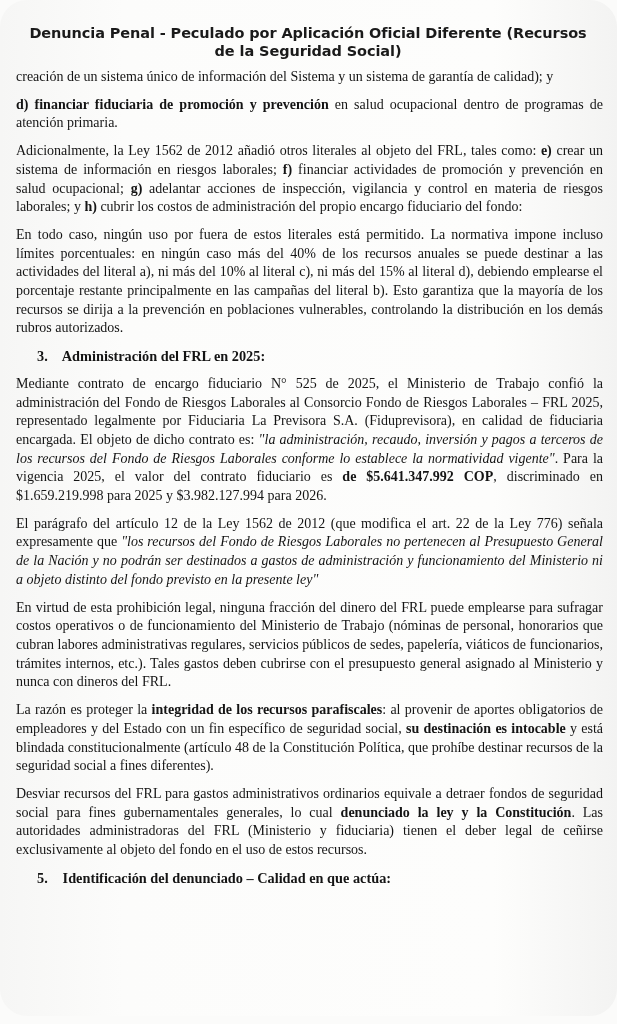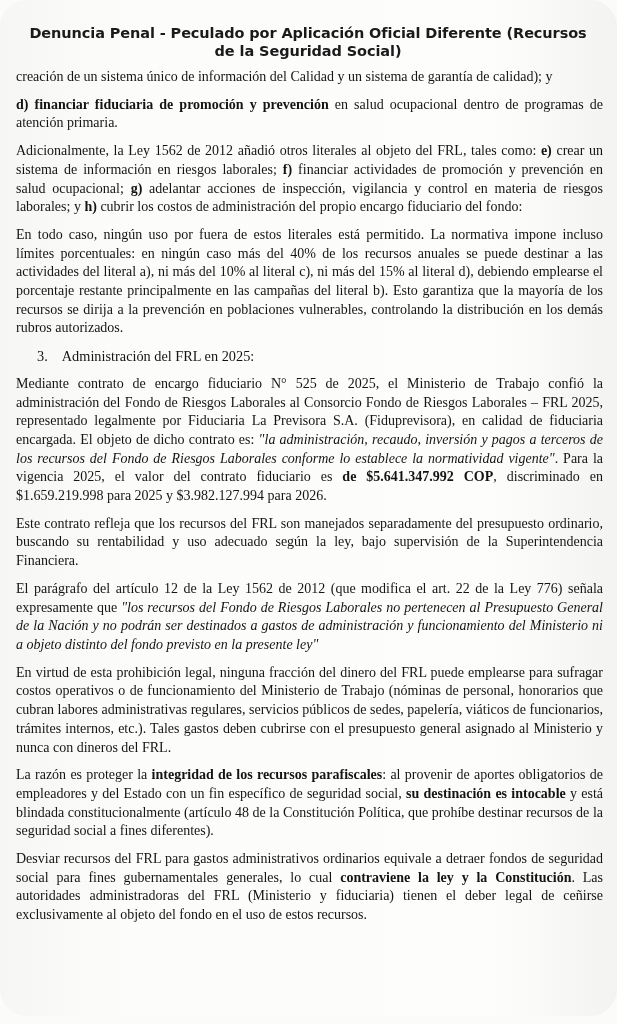--- a/index.html
+++ b/index.html
@@ -23,48 +23,48 @@
     color: #1a1a1a; letter-spacing: -0.1px;
   }
   .content {
     position: absolute; left: 16px; top: 68px; width: 587px;
     font-size: 14px; line-height: 18.7px;
   }
   p { margin: 0 0 9px 0; text-align: justify; }
   b { font-weight: bold; }
   i { font-style: italic; }
   h3 {
-    margin: 6px 0 9px 21px; font-size: 14.3px; font-weight: normal;
+    margin: 6px 0 9px 21px; font-size: 14.3px; font-weight: bold;
   }
   h3 .num { display: inline-block; width: 22px; }
 </style>
 </head>
 <body>
 
 <div class="page">
   <div class="title">Denuncia Penal - Peculado por Aplicación Oficial Diferente (Recursos de la Seguridad Social)</div>
 
   <div class="content">
-    <p>creación de un sistema único de información del Calidad y un sistema de garantía de calidad); y</p>
+    <p>creación de un sistema único de información del Sistema y un sistema de garantía de calidad); y</p>
 
     <p><b>d)</b> <b>financiar fiduciaria de promoción y prevención</b><span> en salud ocupacional dentro de programas de atención primaria.</span></p>
 
     <p><span>Adicionalmente, la Ley 1562 de 2012 añadió otros literales al objeto del FRL, tales como: </span><b>e)</b><span> crear un sistema de información en riesgos laborales; </span><b>f)</b><span> financiar actividades de promoción y prevención en salud ocupacional; </span><b>g)</b><span> adelantar acciones de inspección, vigilancia y control en materia de riesgos laborales; y </span><b>h)</b><span> cubrir los costos de administración del propio encargo fiduciario del fondo:</span></p>
 
     <p>En todo caso, ningún uso por fuera de estos literales está permitido. La normativa impone incluso límites porcentuales: en ningún caso más del 40% de los recursos anuales se puede destinar a las actividades del literal a), ni más del 10% al literal c), ni más del 15% al literal d), debiendo emplearse el porcentaje restante principalmente en las campañas del literal b). Esto garantiza que la mayoría de los recursos se dirija a la prevención en poblaciones vulnerables, controlando la distribución en los demás rubros autorizados.</p>
 
     <h3><span class="num">3.</span> <span>Administración del FRL en 2025:</span></h3>
 
     <p><span>Mediante contrato de encargo fiduciario N° 525 de 2025, el Ministerio de Trabajo confió la administración del Fondo de Riesgos Laborales al Consorcio Fondo de Riesgos Laborales – FRL 2025, representado legalmente por Fiduciaria La Previsora S.A. (Fiduprevisora), en calidad de fiduciaria encargada. El objeto de dicho contrato es: </span><i>"la administración, recaudo, inversión y pagos a terceros de los recursos del Fondo de Riesgos Laborales conforme lo establece la normatividad vigente"</i><span>. Para la vigencia 2025, el valor del contrato fiduciario es </span><b>de $5.641.347.992 COP</b><span>, discriminado en $1.659.219.998 para 2025 y $3.982.127.994 para 2026.</span></p>
 
-    <p>Este contrato refleja que los recursos del FRL son manejados separadamente del presupuesto ordinario, buscando su rentabilidad y uso adecuado según la ley, bajo supervisión de la Superintendencia Financiera.</p>
 
 
     <p><span>El parágrafo del artículo 12 de la Ley 1562 de 2012 (que modifica el art. 22 de la Ley 776) señala expresamente que </span><i>"los recursos del Fondo de Riesgos Laborales no pertenecen al Presupuesto General de la Nación y no podrán ser destinados a gastos de administración y funcionamiento del Ministerio ni a objeto distinto del fondo previsto en la presente ley"</i></p>
 
     <p>En virtud de esta prohibición legal, ninguna fracción del dinero del FRL puede emplearse para sufragar costos operativos o de funcionamiento del Ministerio de Trabajo (nóminas de personal, honorarios que cubran labores administrativas regulares, servicios públicos de sedes, papelería, viáticos de funcionarios, trámites internos, etc.). Tales gastos deben cubrirse con el presupuesto general asignado al Ministerio y nunca con dineros del FRL.</p>
 
     <p><span>La razón es proteger la </span><b>integridad de los recursos parafiscales</b><span>: al provenir de aportes obligatorios de empleadores y del Estado con un fin específico de seguridad social, </span><b>su destinación es intocable</b><span> y está blindada constitucionalmente (artículo 48 de la Constitución Política, que prohíbe destinar recursos de la seguridad social a fines diferentes).</span></p>
 
-    <p><span>Desviar recursos del FRL para gastos administrativos ordinarios equivale a detraer fondos de seguridad social para fines gubernamentales generales, lo cual </span><b>contraviene la ley y la Constitución</b><span>. Las autoridades administradoras del FRL (Ministerio y fiduciaria) tienen el deber legal de ceñirse exclusivamente al objeto del fondo en el uso de estos recursos.</span></p>
+    <p><span>Desviar recursos del FRL para gastos administrativos ordinarios equivale a detraer fondos de seguridad social para fines gubernamentales generales, lo cual </span><b>denunciado la ley y la Constitución</b><span>. Las autoridades administradoras del FRL (Ministerio y fiduciaria) tienen el deber legal de ceñirse exclusivamente al objeto del fondo en el uso de estos recursos.</span></p>
 
+    <h3><span class="num">5.</span> <span>Identificación del denunciado – Calidad en que actúa:</span></h3>
   </div>
 </div>
 
 </body></html>

